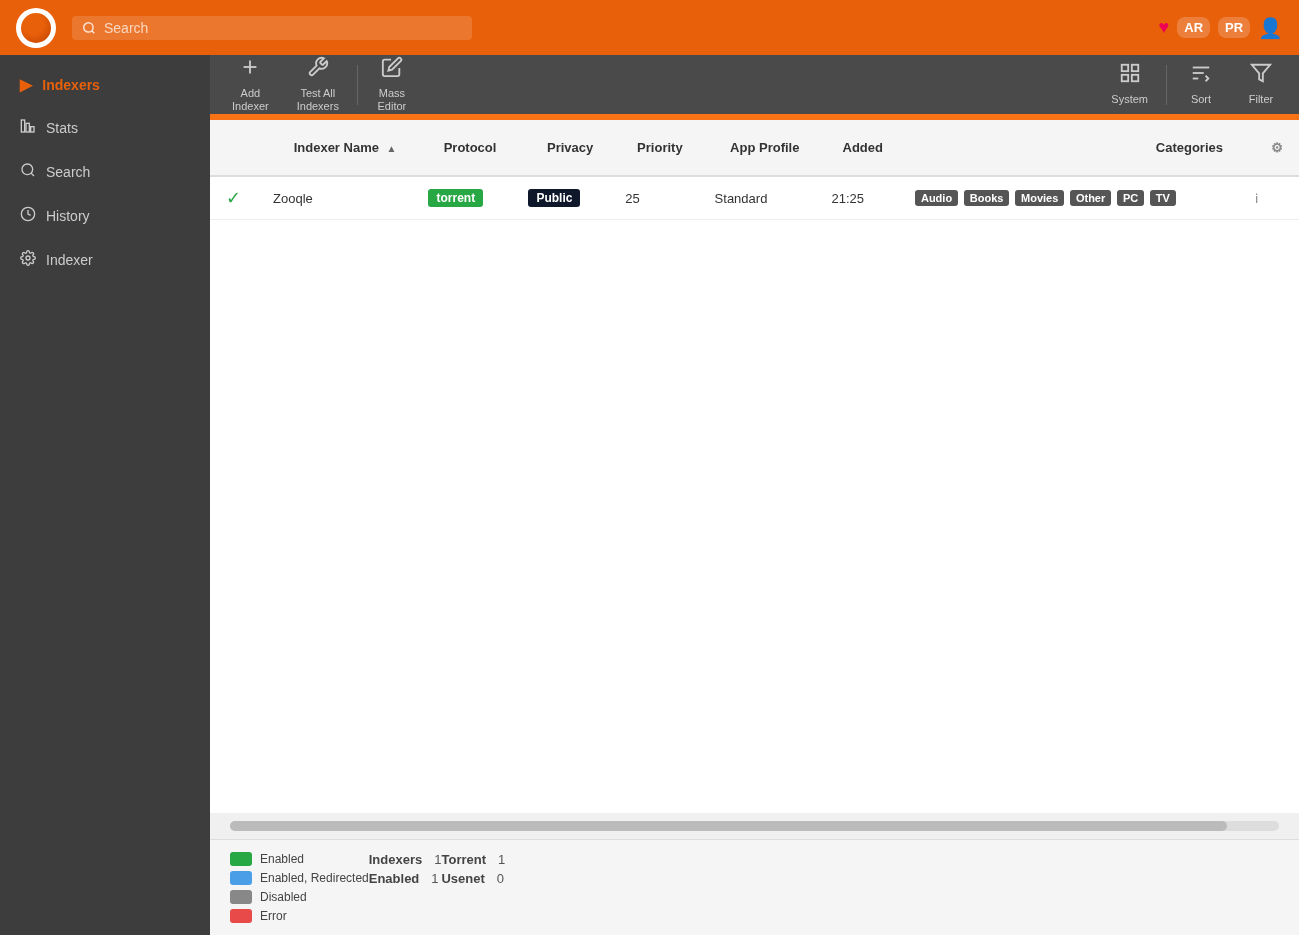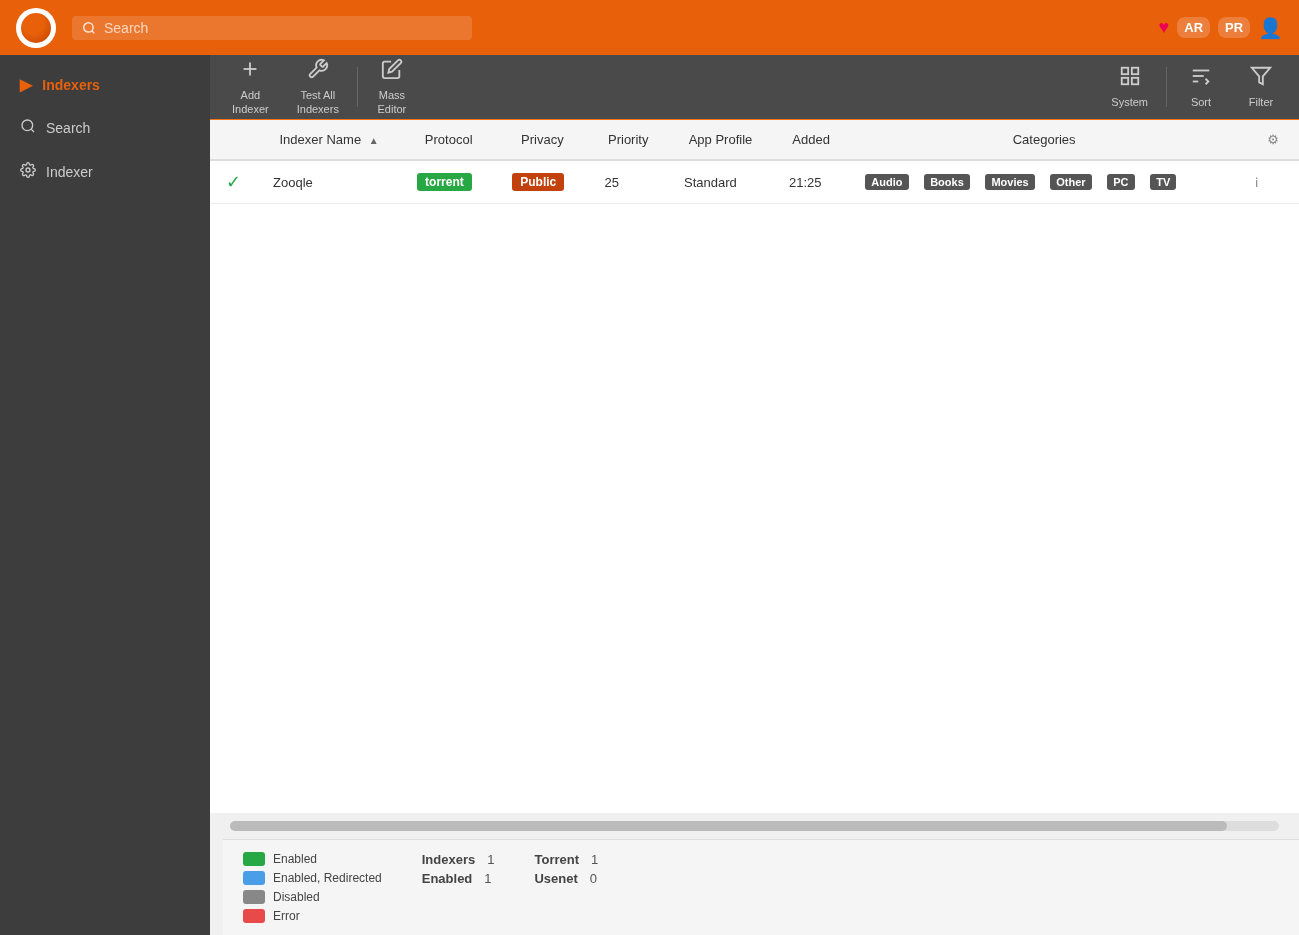--- a/index.html
+++ b/index.html
@@ -97,21 +97,21 @@
     .sidebar-item.active .sidebar-icon { color: #e8600a; }
     .sidebar-icon { font-size: 16px; flex-shrink: 0; }
 
     
     .toolbar {
       background: #4a4a4a;
       height: 65px;
       display: flex;
       align-items: center;
       padding: 0 8px;
-      border-bottom: 1px solid #f97316;
+      border-bottom: 6px solid #f97316;
     }
     .toolbar-btn {
       display: flex;
       flex-direction: column;
       align-items: center;
       justify-content: center;
       padding: 8px 14px;
       cursor: pointer;
       color: #ccc;
       border-radius: 4px;
@@ -149,23 +149,23 @@
     }
     .indexer-table {
       width: 100%;
       border-collapse: collapse;
     }
     .indexer-table thead tr {
       background: #f5f5f5;
       border-bottom: 2px solid #ddd;
     }
     .indexer-table th {
-      padding: 12px 16px;
-      text-align: center;
-      font-weight: 400;
+      padding: 20px 16px;
+      text-align: right;
+      font-weight: 700;
       color: #333;
       font-size: 13px;
       white-space: nowrap;
     }
     .indexer-table th.sorted { cursor: pointer; }
     .sort-arrow { font-size: 10px; margin-left: 4px; color: #666; }
     .indexer-table td {
       padding: 10px 16px;
       border-bottom: 1px solid #eee;
       color: #333;
@@ -174,43 +174,41 @@
 
     .badge {
       display: inline-block;
       padding: 2px 8px;
       border-radius: 3px;
       font-size: 12px;
       font-weight: 600;
       color: #fff;
     }
     .badge-torrent { background: #28a745; }
-    .badge-public { background: #c2410c; }
+    .badge-public { background: #0f172a; }
     .badge-category {
       display: inline-block;
       padding: 2px 6px;
       border-radius: 3px;
       font-size: 11px;
       font-weight: 600;
       color: #fff;
       background: #555;
-      margin-right: 12px;
+      margin-right: 2px;
     }
     .check-green { color: #28a745; font-size: 18px; }
 
     
     .footer {
       background: #f5f5f5;
       border-top: 1px solid #ddd;
       padding: 12px 20px;
       display: flex;
-      gap: 40px;
       align-items: flex-start;
       flex-shrink: 0;
-      margin-left: 13px;
     }
     .legend { display: flex; flex-direction: column; gap: 5px; }
     .legend-item { display: flex; align-items: center; gap: 8px; font-size: 12px; color: #444; }
     .legend-dot {
       width: 22px; height: 14px;
       border-radius: 3px;
       flex-shrink: 0;
     }
     .dot-green { background: #28a745; }
     .dot-blue { background: #4a9ee8; }
@@ -267,25 +265,44 @@
 <div class="layout">
 
   <div class="sidebar">
     <div class="sidebar-item active">
       <span class="sidebar-icon">▶</span>
       <span>Indexers</span>
     </div>
     <div class="sidebar-item">
       <span class="sidebar-icon">
         <svg width="16" height="16" viewBox="0 0 24 24" fill="none" stroke="#ccc" stroke-width="2">
+          <rect x="2" y="3" width="5" height="18"></rect>
+            <rect x="9" y="8" width="5" height="13"></rect>
+            <rect x="16" y="13" width="5" height="8"></rect>
+        </svg>
+      </span>
+      <span>Stats</span>
+    </div>
+    <div class="sidebar-item">
+      <span class="sidebar-icon">
+        <svg width="16" height="16" viewBox="0 0 24 24" fill="none" stroke="#ccc" stroke-width="2">
           <circle cx="11" cy="11" r="8"></circle>
             <line x1="21" y1="21" x2="16.65" y2="16.65"></line>
         </svg>
       </span>
       <span>Search</span>
+    </div>
+    <div class="sidebar-item">
+      <span class="sidebar-icon">
+        <svg width="16" height="16" viewBox="0 0 24 24" fill="none" stroke="#ccc" stroke-width="2">
+          <circle cx="12" cy="12" r="10"></circle>
+            <polyline points="12 6 12 12 16 14"></polyline>
+        </svg>
+      </span>
+      <span>History</span>
     </div>
     <div class="sidebar-item">
       <span class="sidebar-icon">
         <svg width="16" height="16" viewBox="0 0 24 24" fill="none" stroke="#ccc" stroke-width="2">
           <circle cx="12" cy="12" r="3"></circle>
           <path d="M19.4 15a1.65 1.65 0 00.33 1.82l.06.06a2 2 0 010 2.83 2 2 0 01-2.83 0l-.06-.06a1.65 1.65 0 00-1.82-.33 1.65 1.65 0 00-1 1.51V21a2 2 0 01-4 0v-.09A1.65 1.65 0 009 19.4a1.65 1.65 0 00-1.82.33l-.06.06a2 2 0 01-2.83-2.83l.06-.06A1.65 1.65 0 004.68 15a1.65 1.65 0 00-1.51-1H3a2 2 0 010-4h.09A1.65 1.65 0 004.6 9a1.65 1.65 0 00-.33-1.82l-.06-.06a2 2 0 012.83-2.83l.06.06A1.65 1.65 0 009 4.68a1.65 1.65 0 001-1.51V3a2 2 0 014 0v.09a1.65 1.65 0 001 1.51 1.65 1.65 0 001.82-.33l.06-.06a2 2 0 012.83 2.83l-.06.06A1.65 1.65 0 0019.4 9a1.65 1.65 0 001.51 1H21a2 2 0 010 4h-.09a1.65 1.65 0 00-1.51 1z"></path>
         </svg>
       </span>
       <span>Indexer</span>
     </div>

